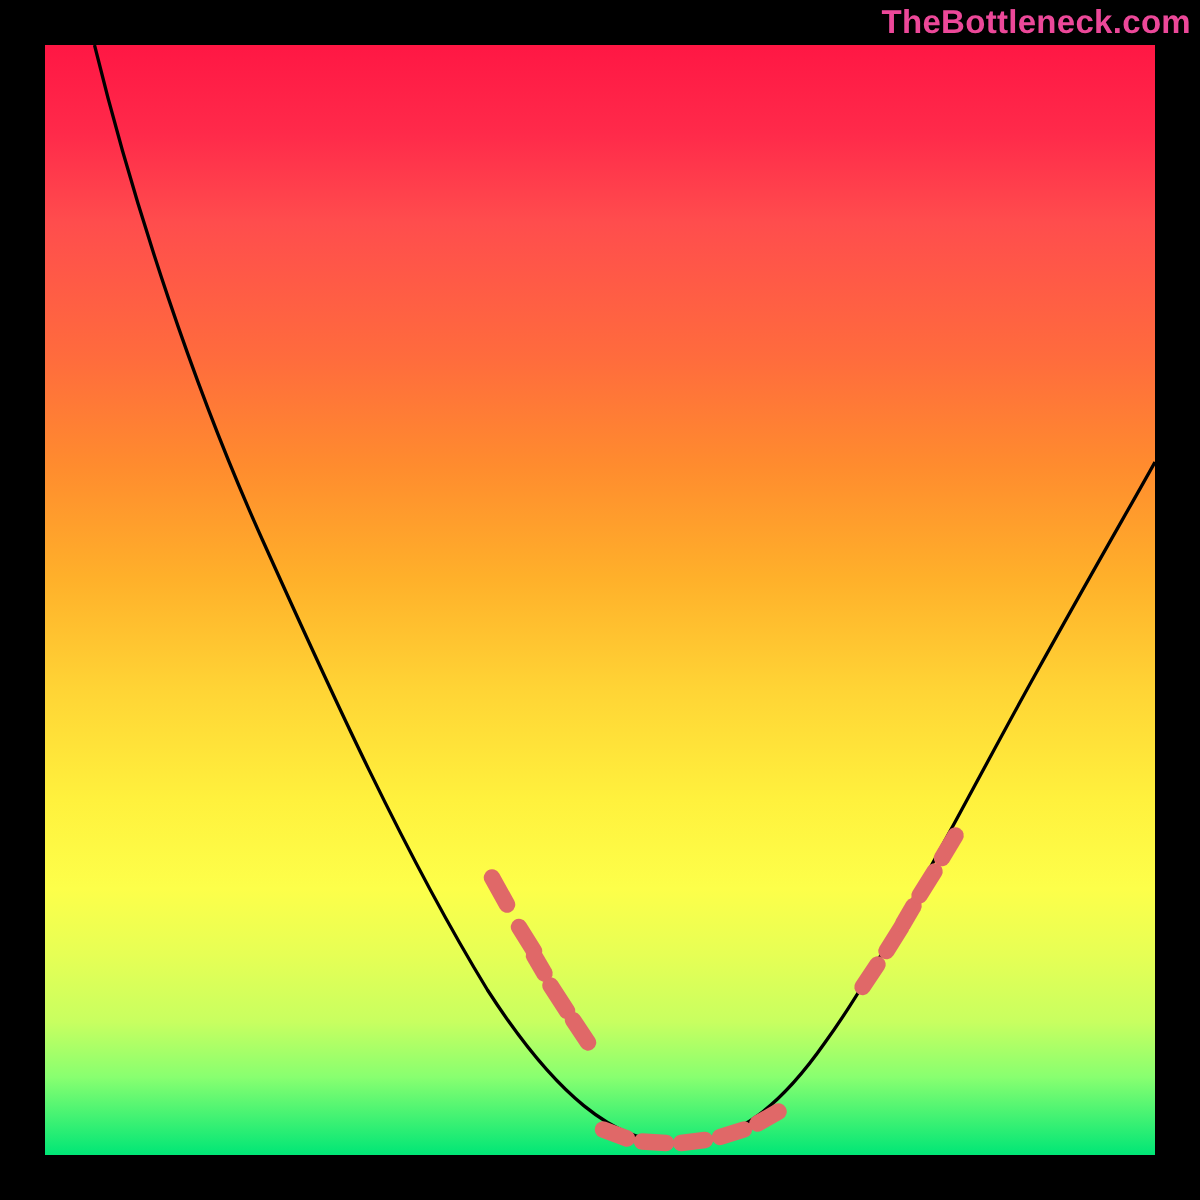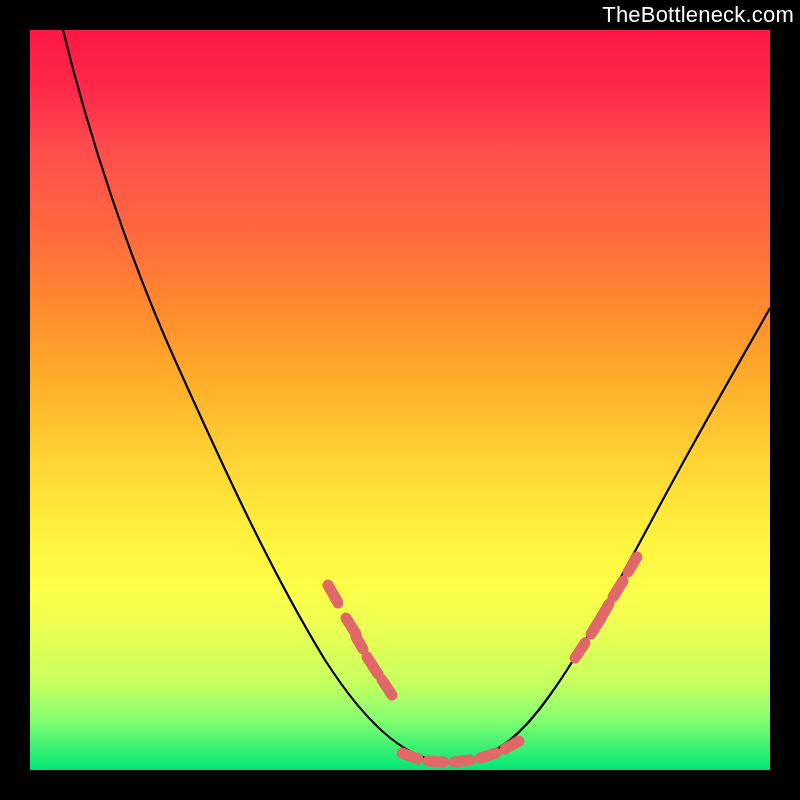--- a/index.html
+++ b/index.html
@@ -31,23 +31,23 @@
       #e6ff55 82%,
       #c8ff60 88%,
       #88ff70 93%,
       #00e676 100%
     );
   }
   .watermark {
     position: absolute;
     top: 2px;
     right: 6px;
-    color: #ffffff;
+    color: #ec4899;
     font-size: 22px;
-    font-weight: 400;
+    font-weight: 700;
     z-index: 10;
     letter-spacing: 0.2px;
   }
   svg.curve {
     position: absolute;
     left: 0;
     top: 0;
     width: 740px;
     height: 740px;
   }

